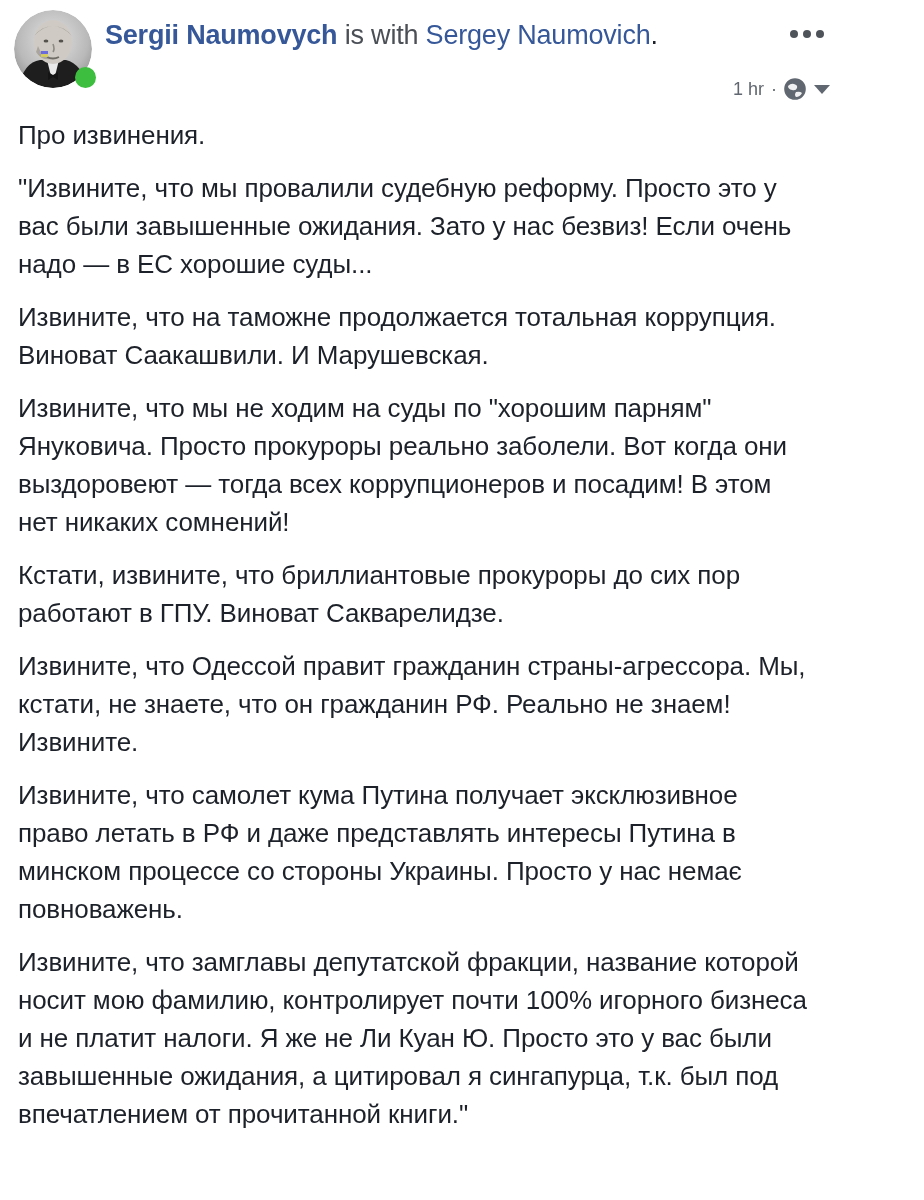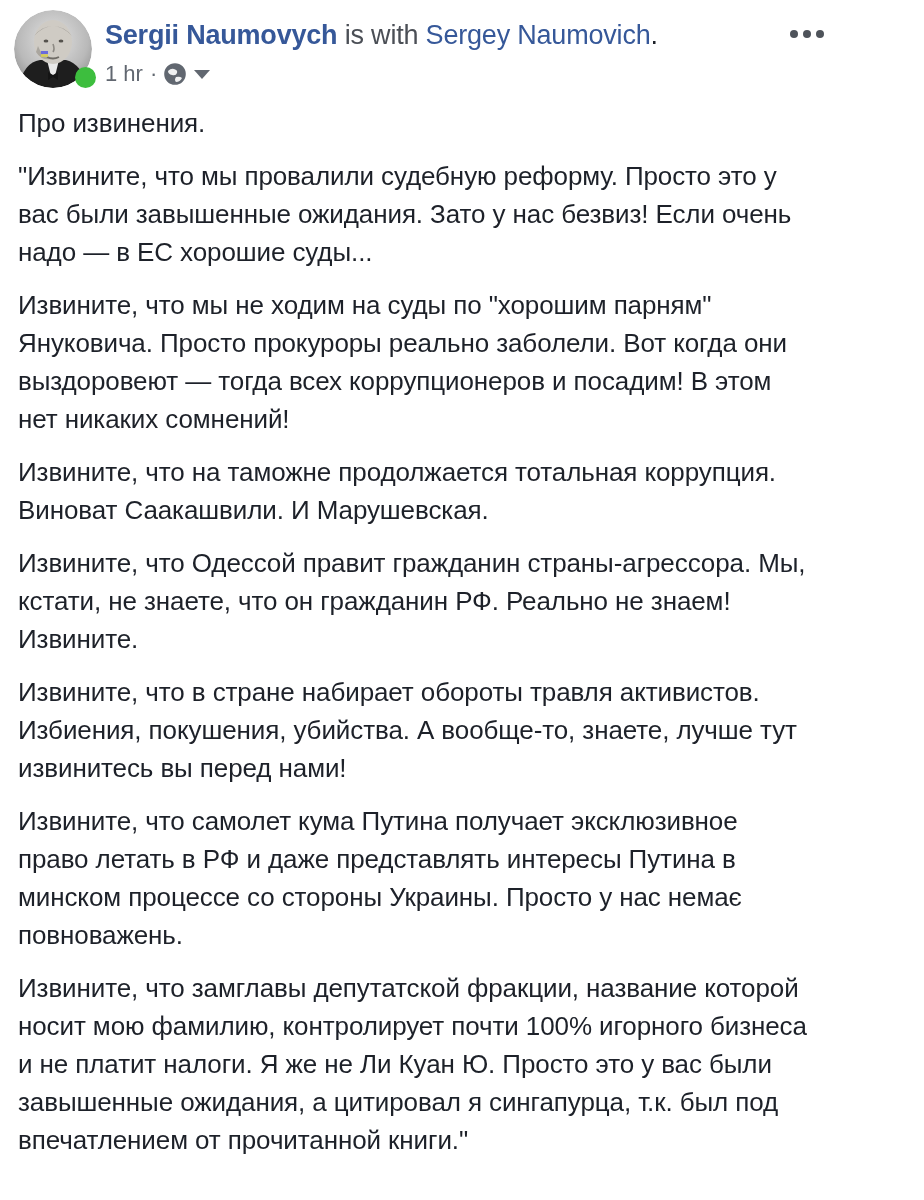--- a/index.html
+++ b/index.html
@@ -56,25 +56,26 @@
     cursor: pointer;
   }
   .name-line .connector { color: #4b4f56; }
   .name-line .tagged {
     color: #365899;
     text-decoration: none;
     cursor: pointer;
   }
   .name-line .end-period { color: #1d2129; }
   .meta-line {
-    margin-top: 9px;
+    margin-top: 26px;
     display: flex;
     align-items: center;
-    font-size: 22px;
+    font-size: 18px;
     color: #616770;
+    justify-content: flex-end;
   }
   .meta-line .timestamp { cursor: pointer; }
   .meta-line .dot-sep { margin: 0 7px; }
   .globe-icon { display: inline-flex; align-items: center; cursor: pointer; }
   .caret-down {
     width: 0; height: 0;
     margin-left: 8px;
     border-left: 8px solid transparent;
     border-right: 8px solid transparent;
     border-top: 9px solid #616770;
@@ -175,21 +176,21 @@
     <div class="more-button" title="">
       <i></i>
       <i></i>
       <i></i>
     </div>
   </div>
 
   <div class="post-body">
     <p>Про извинения.</p>
     <p>"Извините, что мы провалили судебную реформу. Просто это у вас были завышенные ожидания. Зато у нас безвиз! Если очень надо — в ЕС хорошие суды...</p>
+    <p>Извините, что на таможне продолжается тотальная коррупция. Виноват Саакашвили. И Марушевская.</p>
     <p>Извините, что мы не ходим на суды по "хорошим парням" Януковича. Просто прокуроры реально заболели. Вот когда они выздоровеют — тогда всех коррупционеров и посадим! В этом нет никаких сомнений!</p>
-    <p>Извините, что на таможне продолжается тотальная коррупция. Виноват Саакашвили. И Марушевская.</p>
+    <p>Кстати, извините, что бриллиантовые прокуроры до сих пор работают в ГПУ. Виноват Сакварелидзе.</p>
     <p>Извините, что Одессой правит гражданин страны-агрессора. Мы, кстати, не знаете, что он гражданин РФ. Реально не знаем! Извините.</p>
-    <p>Извините, что в стране набирает обороты травля активистов. Избиения, покушения, убийства. А вообще-то, знаете, лучше тут извинитесь вы перед нами!</p>
     <p>Извините, что самолет кума Путина получает эксклюзивное право летать в РФ и даже представлять интересы Путина в минском процессе со стороны Украины. Просто у нас немає повноважень.</p>
     <p>Извините, что замглавы депутатской фракции, название которой носит мою фамилию, контролирует почти 100% игорного бизнеса и не платит налоги. Я же не Ли Куан Ю. Просто это у вас были завышенные ожидания, а цитировал я сингапурца, т.к. был под впечатлением от прочитанной книги."</p>
   </div>
 
 </div>
 
 </body></html>

